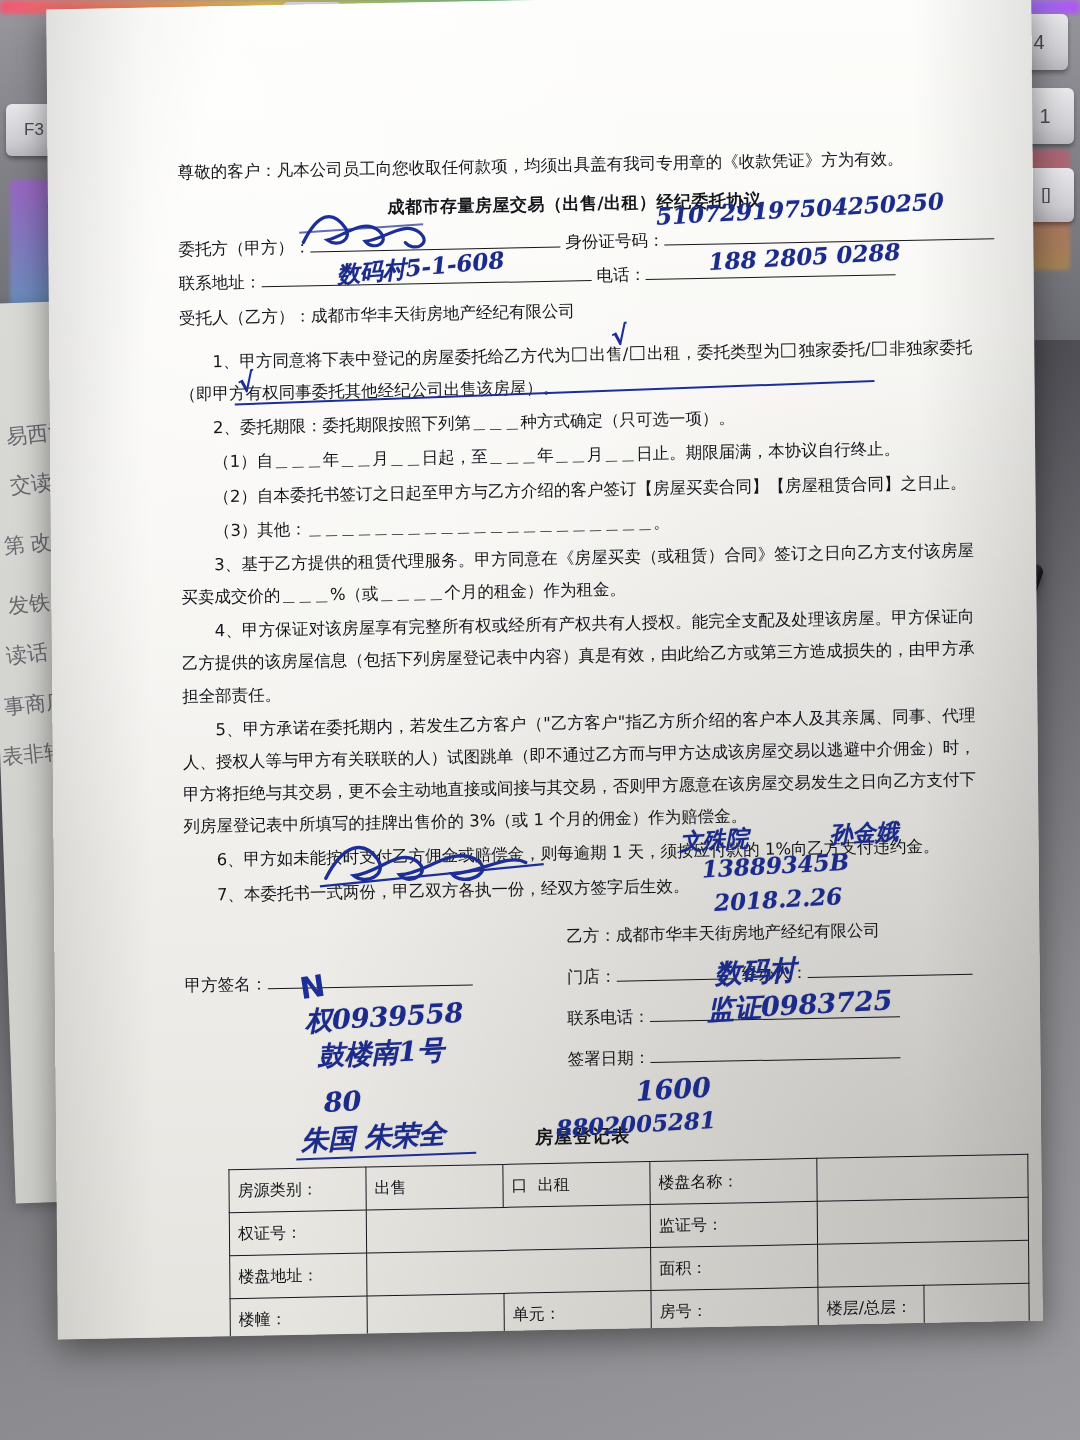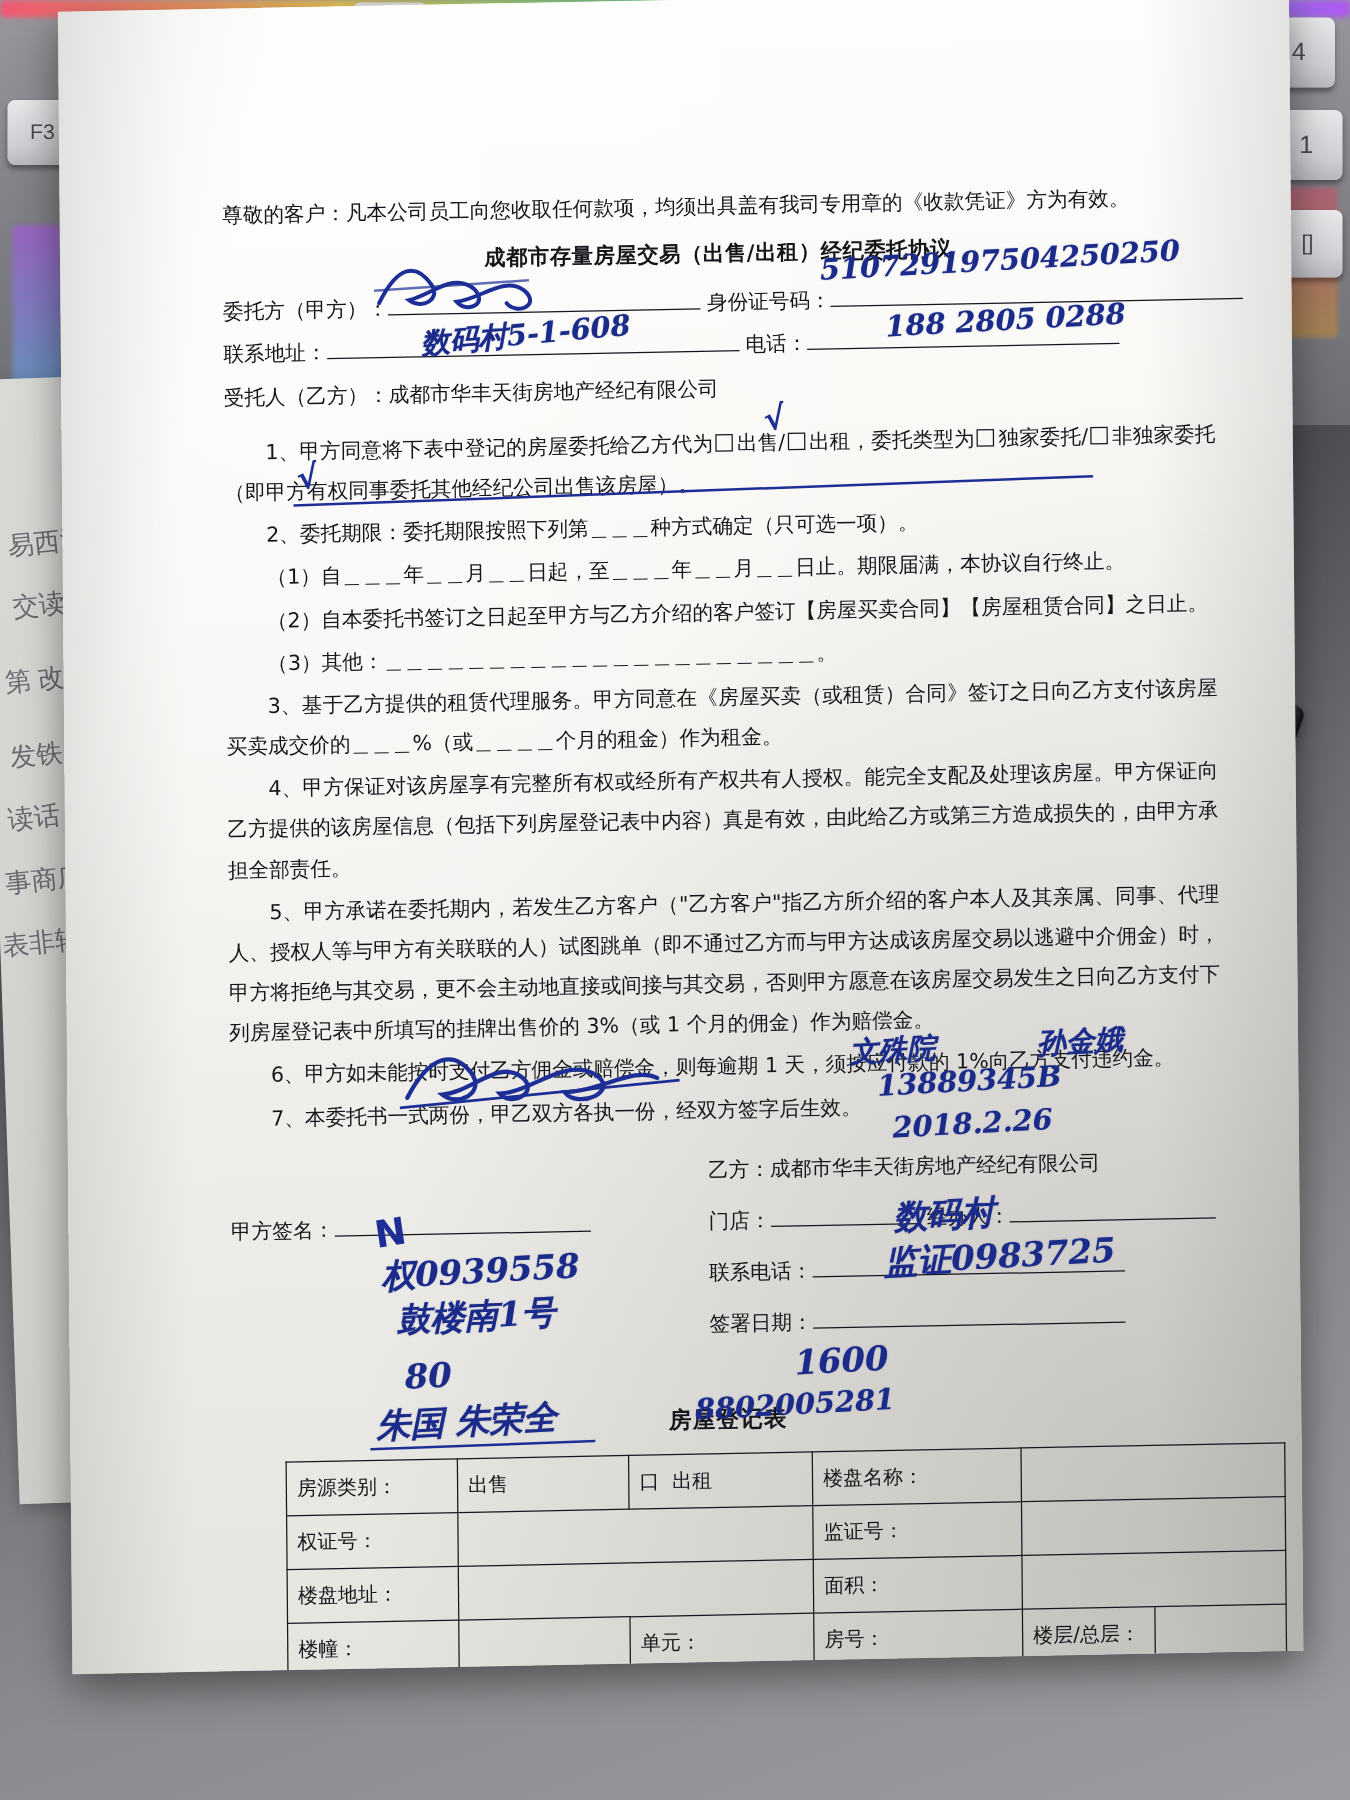--- a/index.html
+++ b/index.html
@@ -227,21 +227,21 @@
     </div>
   <div class="keycap" style="left:282px;top:2px;width:60px;height:52px;">
       <span>L</span>
     </div>
   <div class="keycap" style="left:1010px;top:14px;width:58px;height:56px;">
       <span>4</span>
     </div>
   <div class="keycap" style="left:1016px;top:88px;width:58px;height:56px;">
       <span>1</span>
     </div>
-  <div class="keycap" style="left:6px;top:80px;width:56px;height:52px;font-size:17px;">
+  <div class="keycap" style="left:6px;top:104px;width:56px;height:52px;font-size:17px;">
       <span>F3</span>
     </div>
   <div class="keycap" style="left:1018px;top:168px;width:56px;height:54px;font-size:17px;">
       <span>[]</span>
     </div>
 
   <div class="paper-left"></div>
   <div class="scribble" style="left:6px;top:420px;">易西浅</div>
   <div class="scribble" style="left:10px;top:470px;">交读</div>
   <div class="scribble" style="left:4px;top:530px;">第 改</div>

